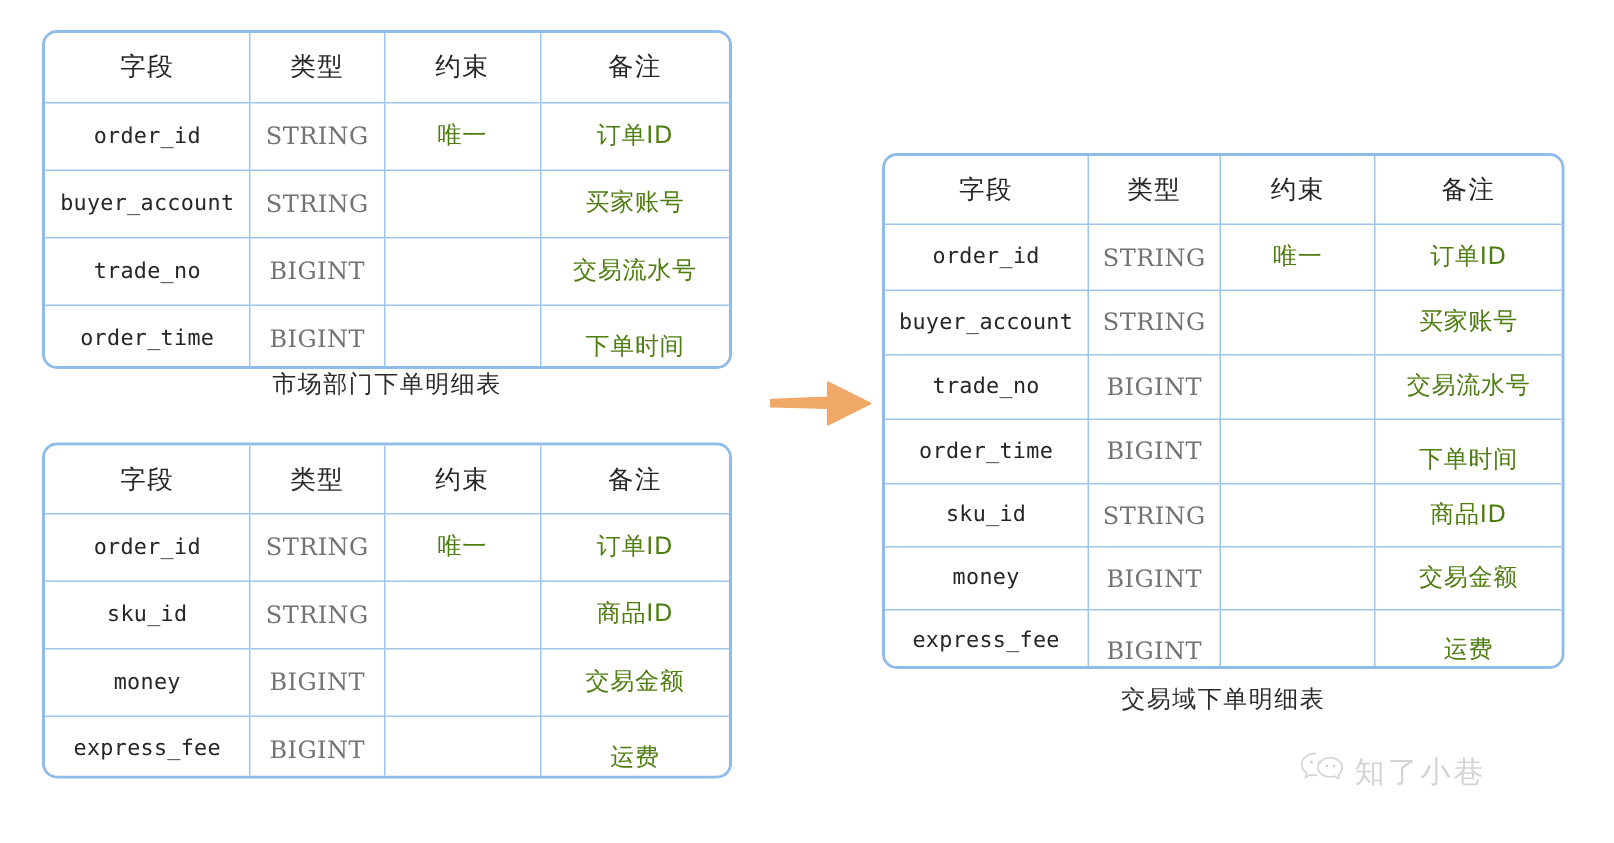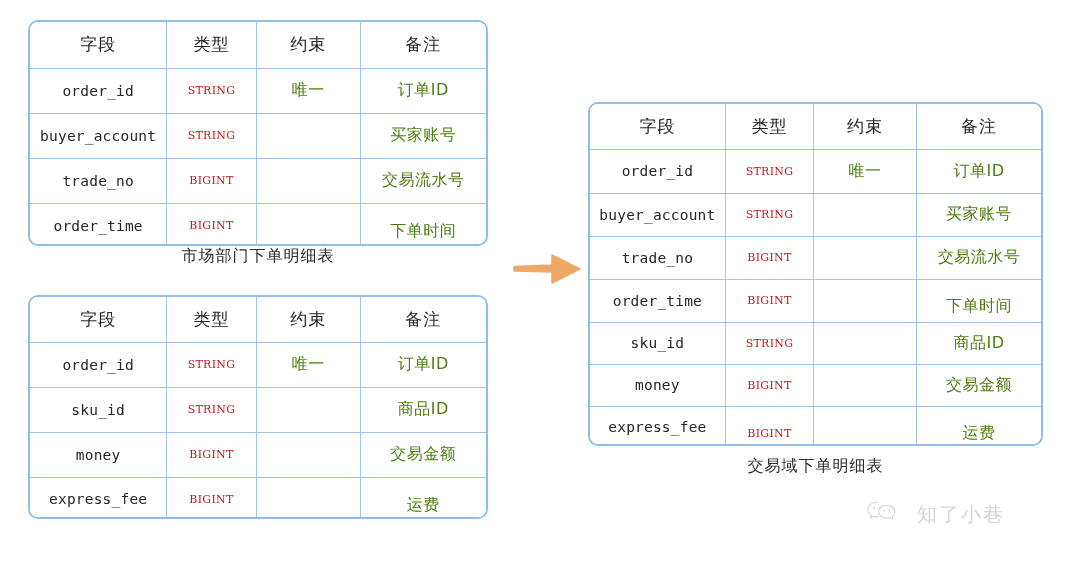--- a/index.html
+++ b/index.html
@@ -79,23 +79,23 @@
   }
   .cell-mono {
     font-family: "DejaVu Sans Mono", "Liberation Mono", monospace;
     font-size: 14.5px;
     letter-spacing: 0.2px;
     color: #262626;
     margin-top: 12px;
   }
   .cell-type {
     font-family: "DejaVu Serif", "Liberation Serif", serif;
-    font-size: 11px;
+    font-size: 16px;
     letter-spacing: 0.3px;
-    color: #b91c1c;
+    color: #737373;
   }
   .cell-empty { }
 
   
   .nudge-down { position: relative; top: 6px; }
 
   .caption {
     position: absolute;
     text-align: center;
     font-size: 16px;
@@ -112,21 +112,21 @@
     height: 34px;
   }
 
   
   .watermark {
     position: absolute;
     left: 866px;
     top: 500px;
     display: flex;
     align-items: center;
-    gap: 21px;
+    gap: 7px;
     opacity: 0.42;
   }
   .watermark .wm-text {
     font-size: 20px;
     letter-spacing: 2px;
     color: #9a9a9a;
   }
 </style>
 </head>
 <body>

